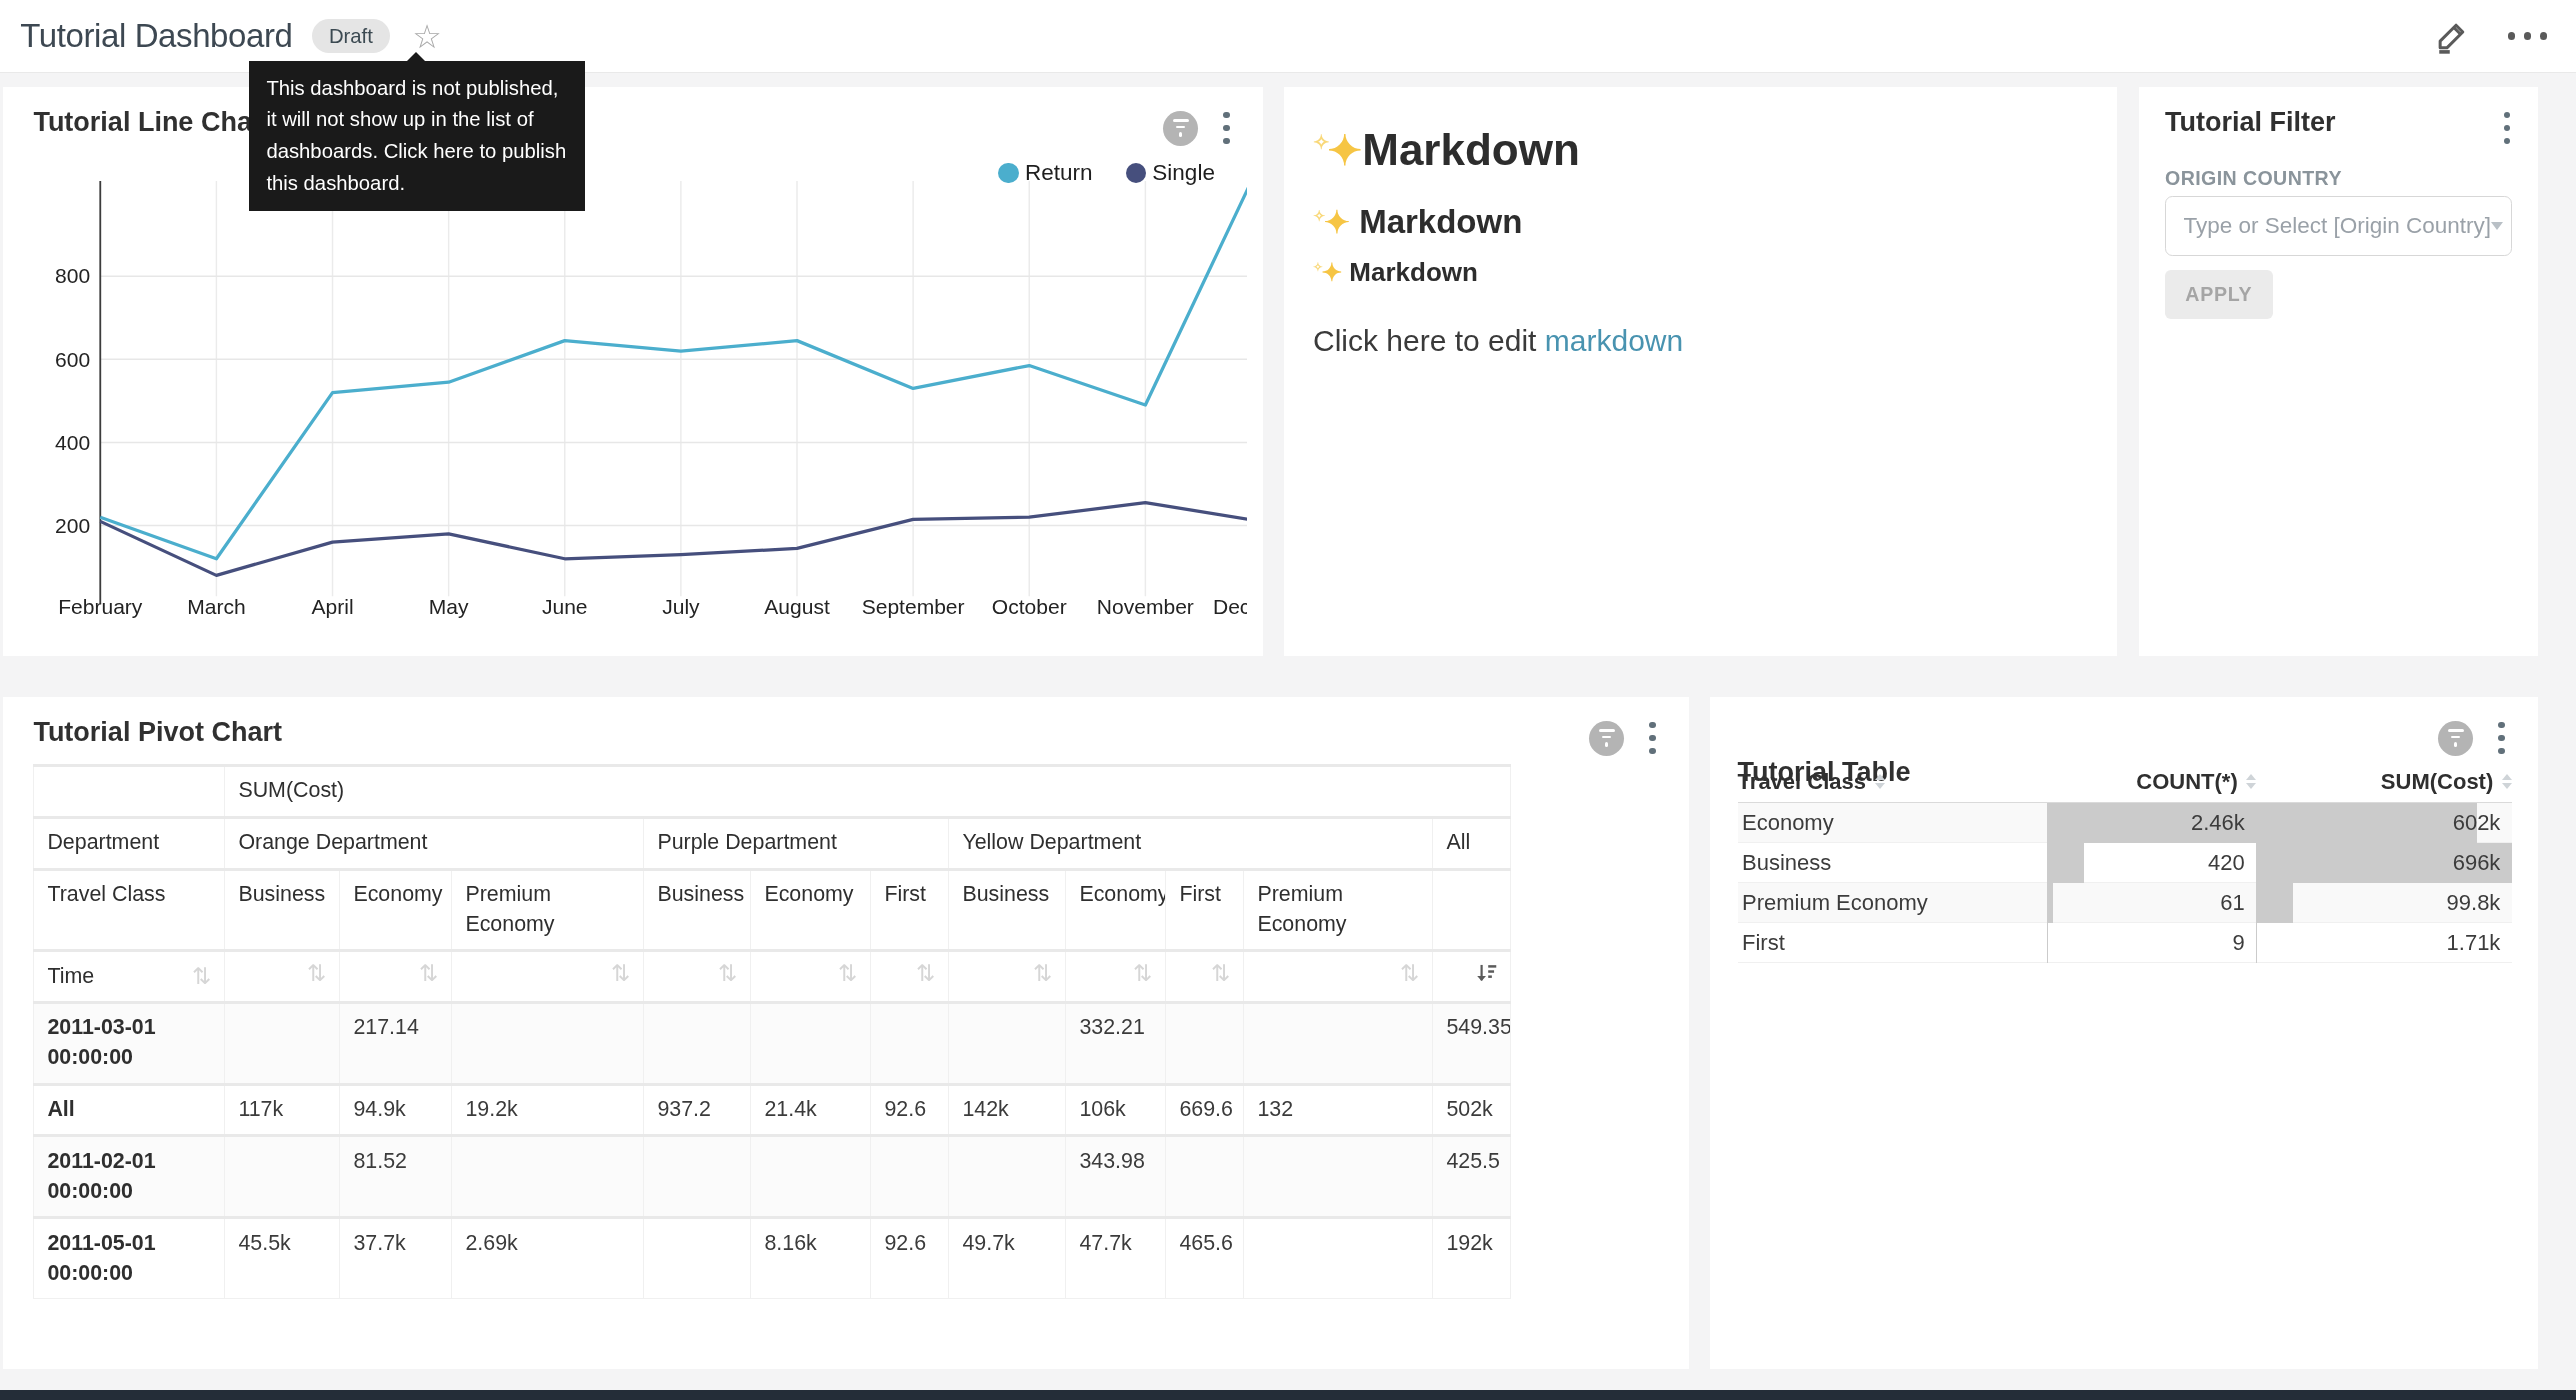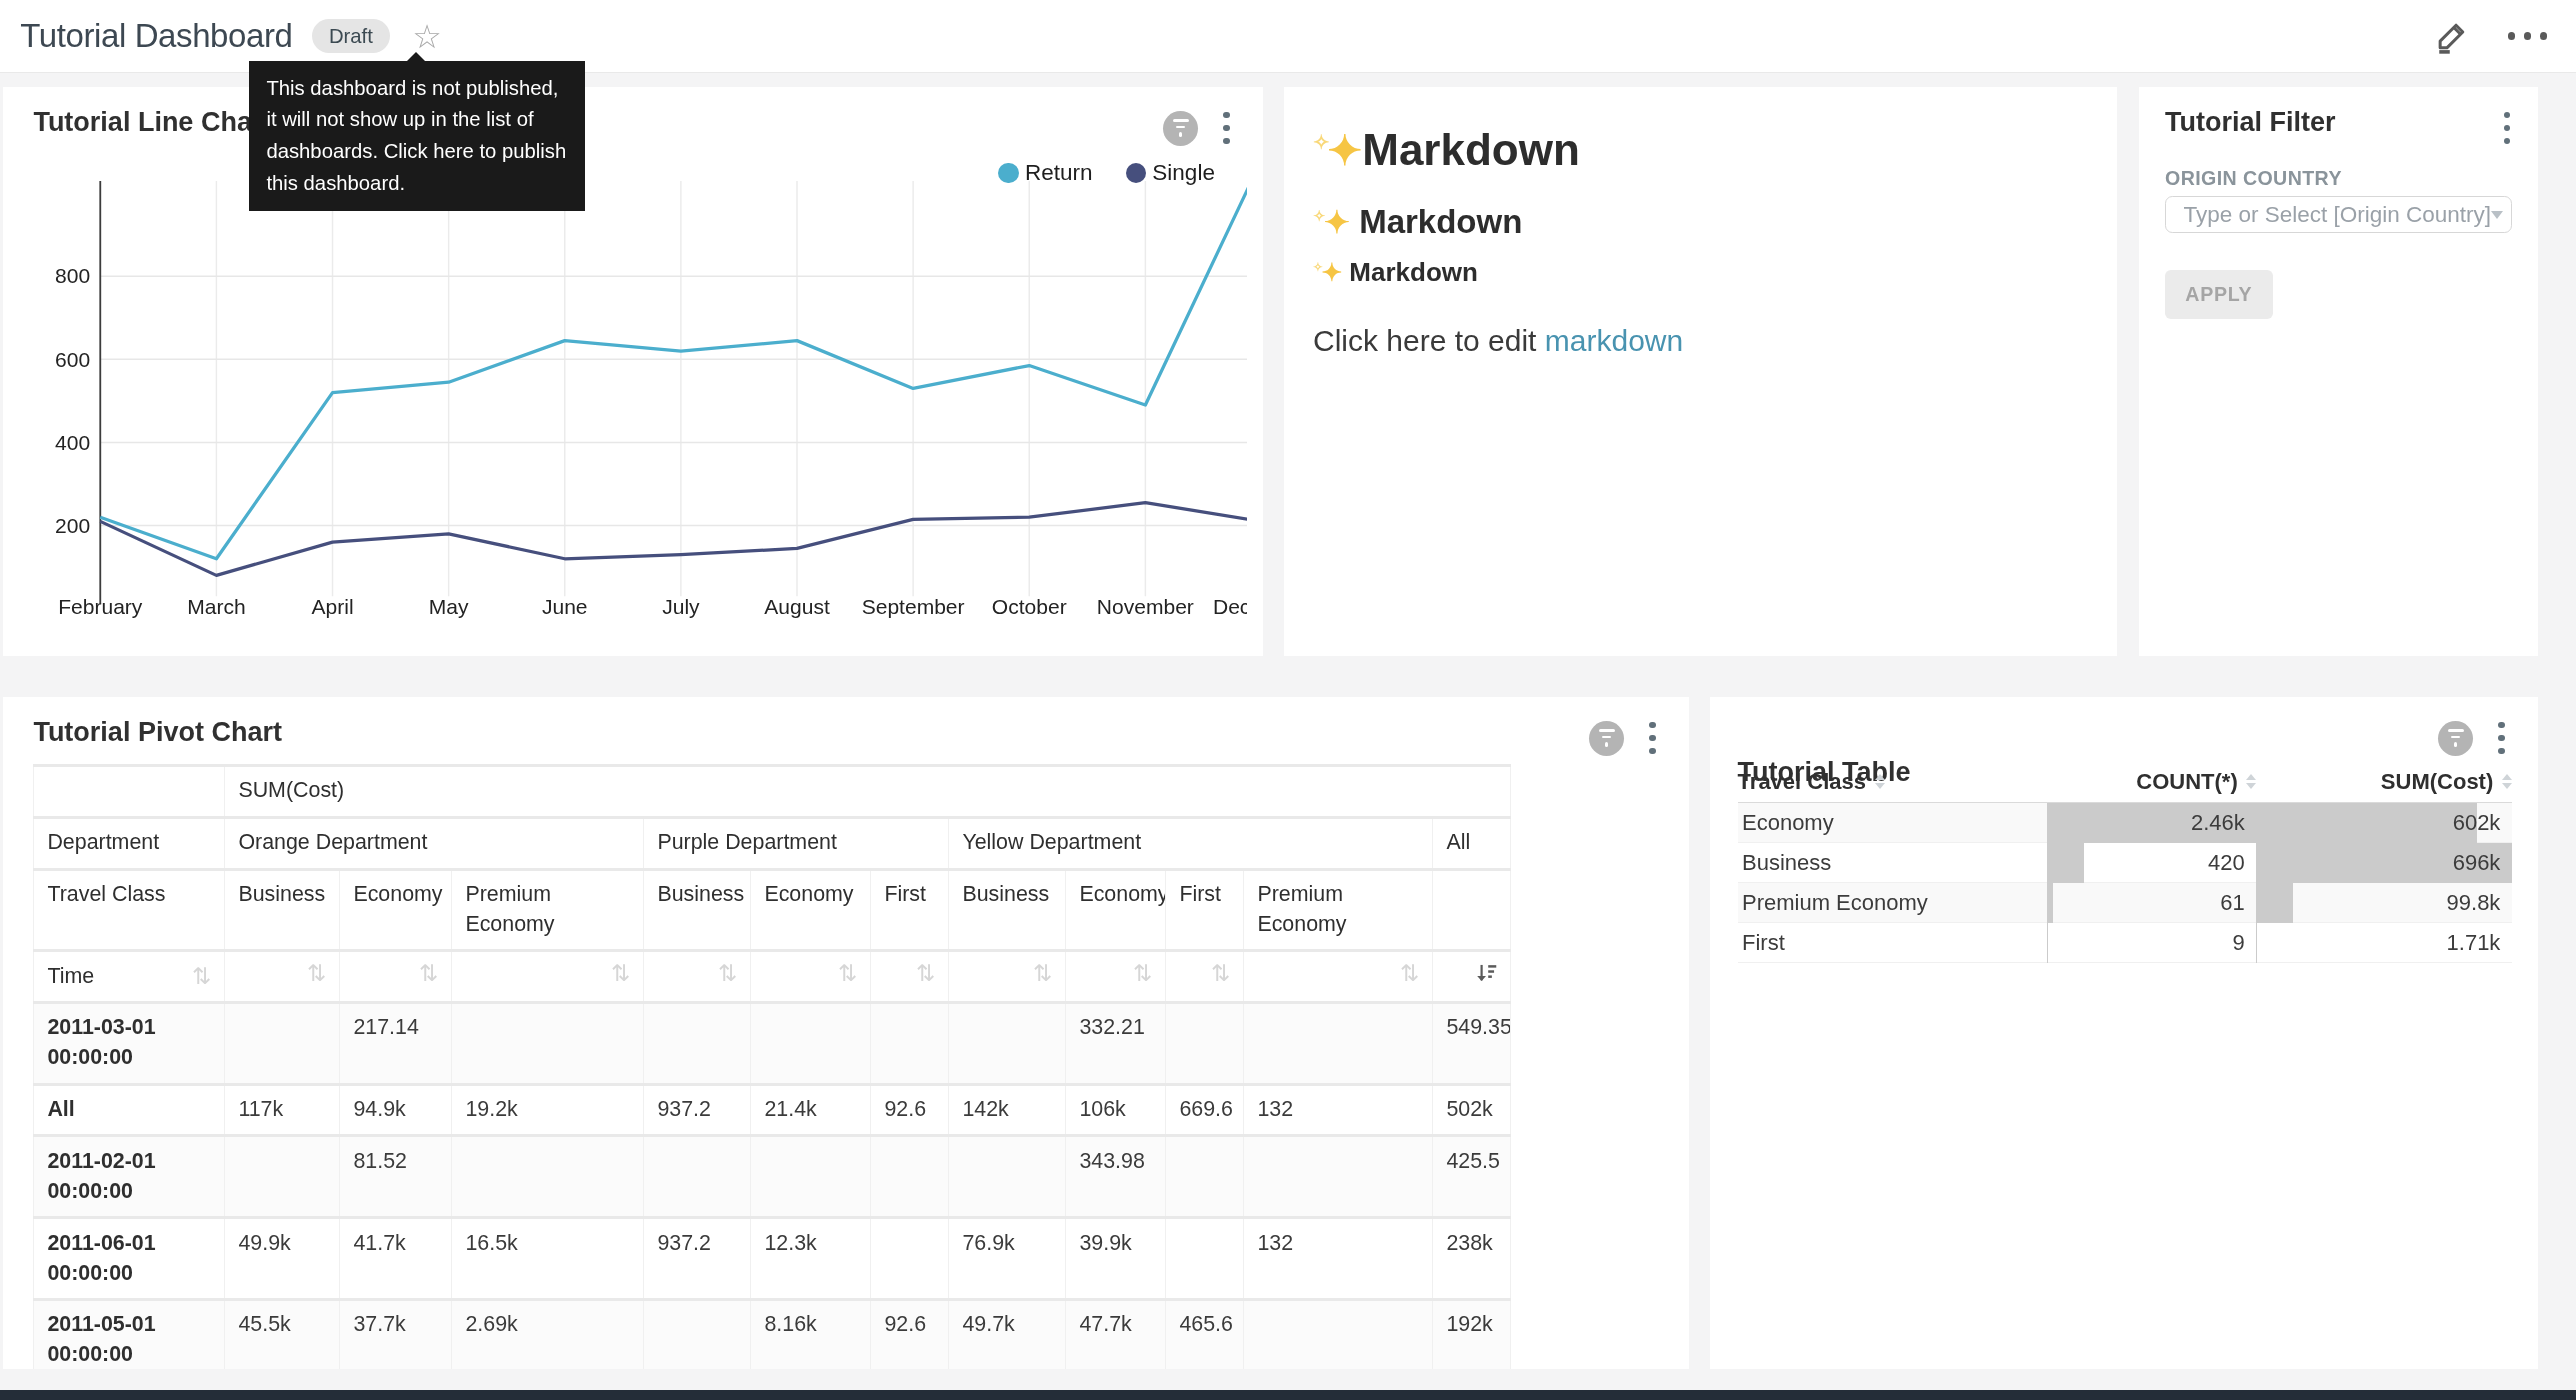--- a/index.html
+++ b/index.html
@@ -53,21 +53,21 @@
   .md-h3 { position:absolute; left:29px; top:170px; font-size:26px; font-weight:700; color:#2d2d2d; }
   .md-p  { position:absolute; left:29px; top:237px; font-size:30px; color:#3a3a3a; }
   .md-link { color:#4993b0; }
   .sparkle { color:#f6c544; font-size:0.95em; }
   .sparkle-sm { color:#f9d878; font-size:0.45em; vertical-align:super; margin-right:-0.12em; }
   .md-h2 .gap, .md-h3 .gap { display:inline-block; width:0.28em; }
 
   
   .filter-label { position:absolute; left:26px; top:80px; font-size:19.6px; font-weight:600;
     color:#8a949b; letter-spacing:0.4px; }
-  .filter-select { position:absolute; left:26px; top:109px; width:347px; height:37px; background:#fff;
+  .filter-select { position:absolute; left:26px; top:109px; width:347px; height:60px; background:#fff;
     border:1.5px solid #d7d7d7; border-radius:7.3px; display:flex; align-items:center;
     justify-content:space-between; padding:0 17.4px; }
   .filter-select .ph { font-size:22.5px; color:#9aa1a8; white-space:nowrap; }
   .select-caret { width:0; height:0; border-left:6.5px solid transparent; border-right:6.5px solid transparent;
     border-top:8px solid #b9c0c6; }
   .apply-btn { position:absolute; left:26px; top:183px; background:#ebebeb; border:none; border-radius:5.8px;
     font-size:19.6px; font-weight:600; color:#a5a5a5; letter-spacing:0.7px; padding:13px 20.3px;
     font-family:Liberation Sans, sans-serif; }
 
   
@@ -376,34 +376,20 @@
           <td></td>
           <td></td>
           <td></td>
           <td></td>
           <td>343.98</td>
           <td></td>
           <td></td>
           <td>425.5</td>
         </tr>
         <tr>
-          <td class="row-label">2011-06-01 00:00:00</td>
-          <td>49.9k</td>
-          <td>41.7k</td>
-          <td>16.5k</td>
-          <td>937.2</td>
-          <td>12.3k</td>
-          <td></td>
-          <td>76.9k</td>
-          <td>39.9k</td>
-          <td></td>
-          <td>132</td>
-          <td>238k</td>
-        </tr>
-        <tr>
           <td class="row-label">2011-05-01 00:00:00</td>
           <td>45.5k</td>
           <td>37.7k</td>
           <td>2.69k</td>
           <td></td>
           <td>8.16k</td>
           <td>92.6</td>
           <td>49.7k</td>
           <td>47.7k</td>
           <td>465.6</td>

